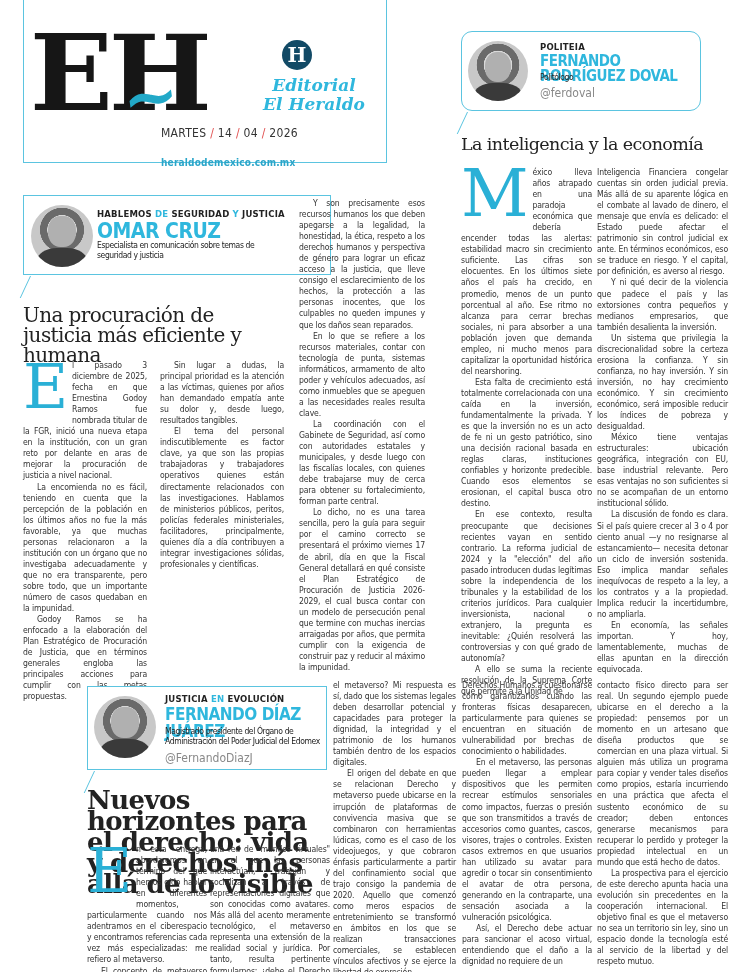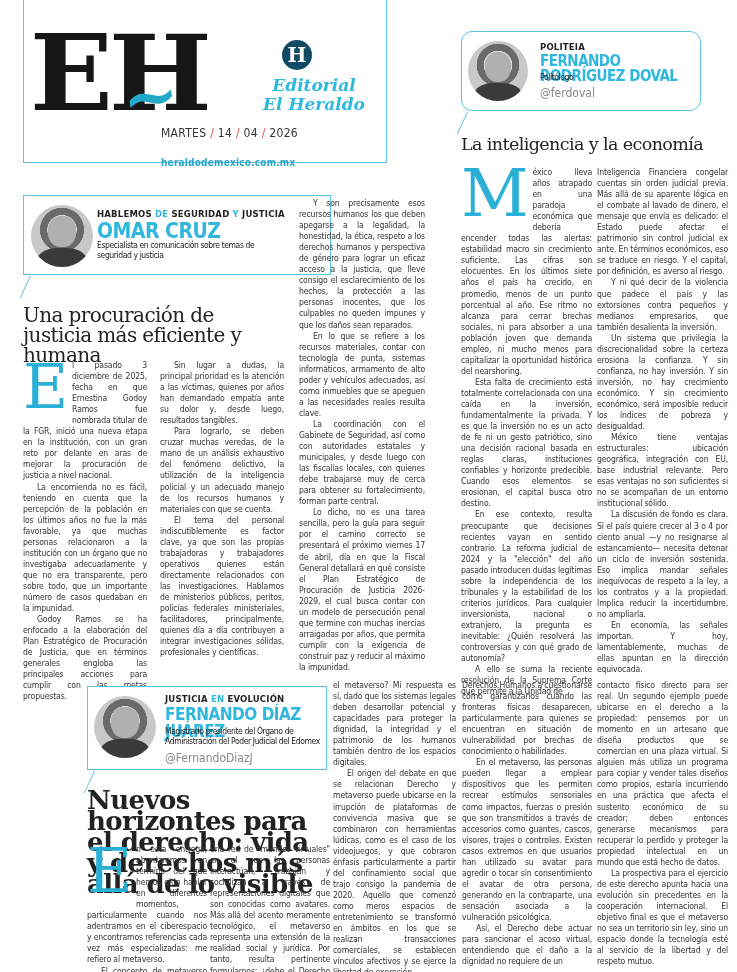--- a/index.html
+++ b/index.html
@@ -79,21 +79,20 @@
 <h2 class="abs headline" style="left:23px; top:305px; width:240px; font-size:20px; line-height:20px;">Una procuración de justicia más eficiente y humana</h2>
 
 <div class="abs col" style="left:23px; top:360px; width:124px;">
   <span class="dropcap">E</span>
   <p class="noindent">l pasado 3 diciembre de 2025, fecha en que Ernestina Godoy Ramos fue nombrada titular de la FGR, inició una nueva etapa en la institución, con un gran reto por delante en aras de mejorar la procuración de justicia a nivel nacional.</p>
   <p>La encomienda no es fácil, teniendo en cuenta que la percepción de la población en los últimos años no fue la más favorable, ya que muchas personas relacionaron a la institución con un órgano que no investigaba adecuadamente y que no era transparente, pero sobre todo, que un importante número de casos quedaban en la impunidad.</p>
   <p>Godoy Ramos se ha enfocado a la elaboración del Plan Estratégico de Procuración de Justicia, que en términos generales engloba las principales acciones para cumplir con las metas propuestas.</p>
 </div>
 <div class="abs col" style="left:160px; top:360px; width:124px;">
   <p>Sin lugar a dudas, la principal prioridad es la atención a las víctimas, quienes por años han demandado empatía ante su dolor y, desde luego, resultados tangibles.</p>
-  <p>Para lograrlo, se deben cruzar muchas veredas, de la mano de un análisis exhaustivo del fenómeno delictivo, la utilización de la inteligencia policial y un adecuado manejo de los recursos humanos y materiales con que se cuenta.</p>
   <p>El tema del personal indiscutiblemente es factor clave, ya que son las propias trabajadoras y trabajadores operativos quienes están directamente relacionados con las investigaciones. Hablamos de ministerios públicos, peritos, policías federales ministeriales, facilitadores, principalmente, quienes día a día contribuyen a integrar investigaciones sólidas, profesionales y científicas.</p>
 </div>
 <div class="abs col" style="left:299px; top:198px; width:126px;">
   <p>Y son precisamente esos recursos humanos los que deben apegarse a la legalidad, la honestidad, la ética, respeto a los derechos humanos y perspectiva de género para lograr un eficaz acceso a la justicia, que lleve consigo el esclarecimiento de los hechos, la protección a las personas inocentes, que los culpables no queden impunes y que los daños sean reparados.</p>
   <p>En lo que se refiere a los recursos materiales, contar con tecnología de punta, sistemas informáticos, armamento de alto poder y vehículos adecuados, así como inmuebles que se apeguen a las necesidades reales resulta clave.</p>
   <p>La coordinación con el Gabinete de Seguridad, así como con autoridades estatales y municipales, y desde luego con las fiscalías locales, con quienes debe trabajarse muy de cerca para obtener su fortalecimiento, forman parte central.</p>
   <p>Lo dicho, no es una tarea sencilla, pero la guía para seguir por el camino correcto se presentará el próximo viernes 17 de abril, día en que la Fiscal General detallará en qué consiste el Plan Estratégico de Procuración de Justicia 2026-2029, el cual busca contar con un modelo de persecución penal que termine con muchas inercias arraigadas por años, que permita cumplir con la exigencia de construir paz y reducir al máximo la impunidad.</p>
 </div>
 
 <div class="abs card" style="left:461px; top:31px; width:240px; height:80px;border-radius:11px;">

